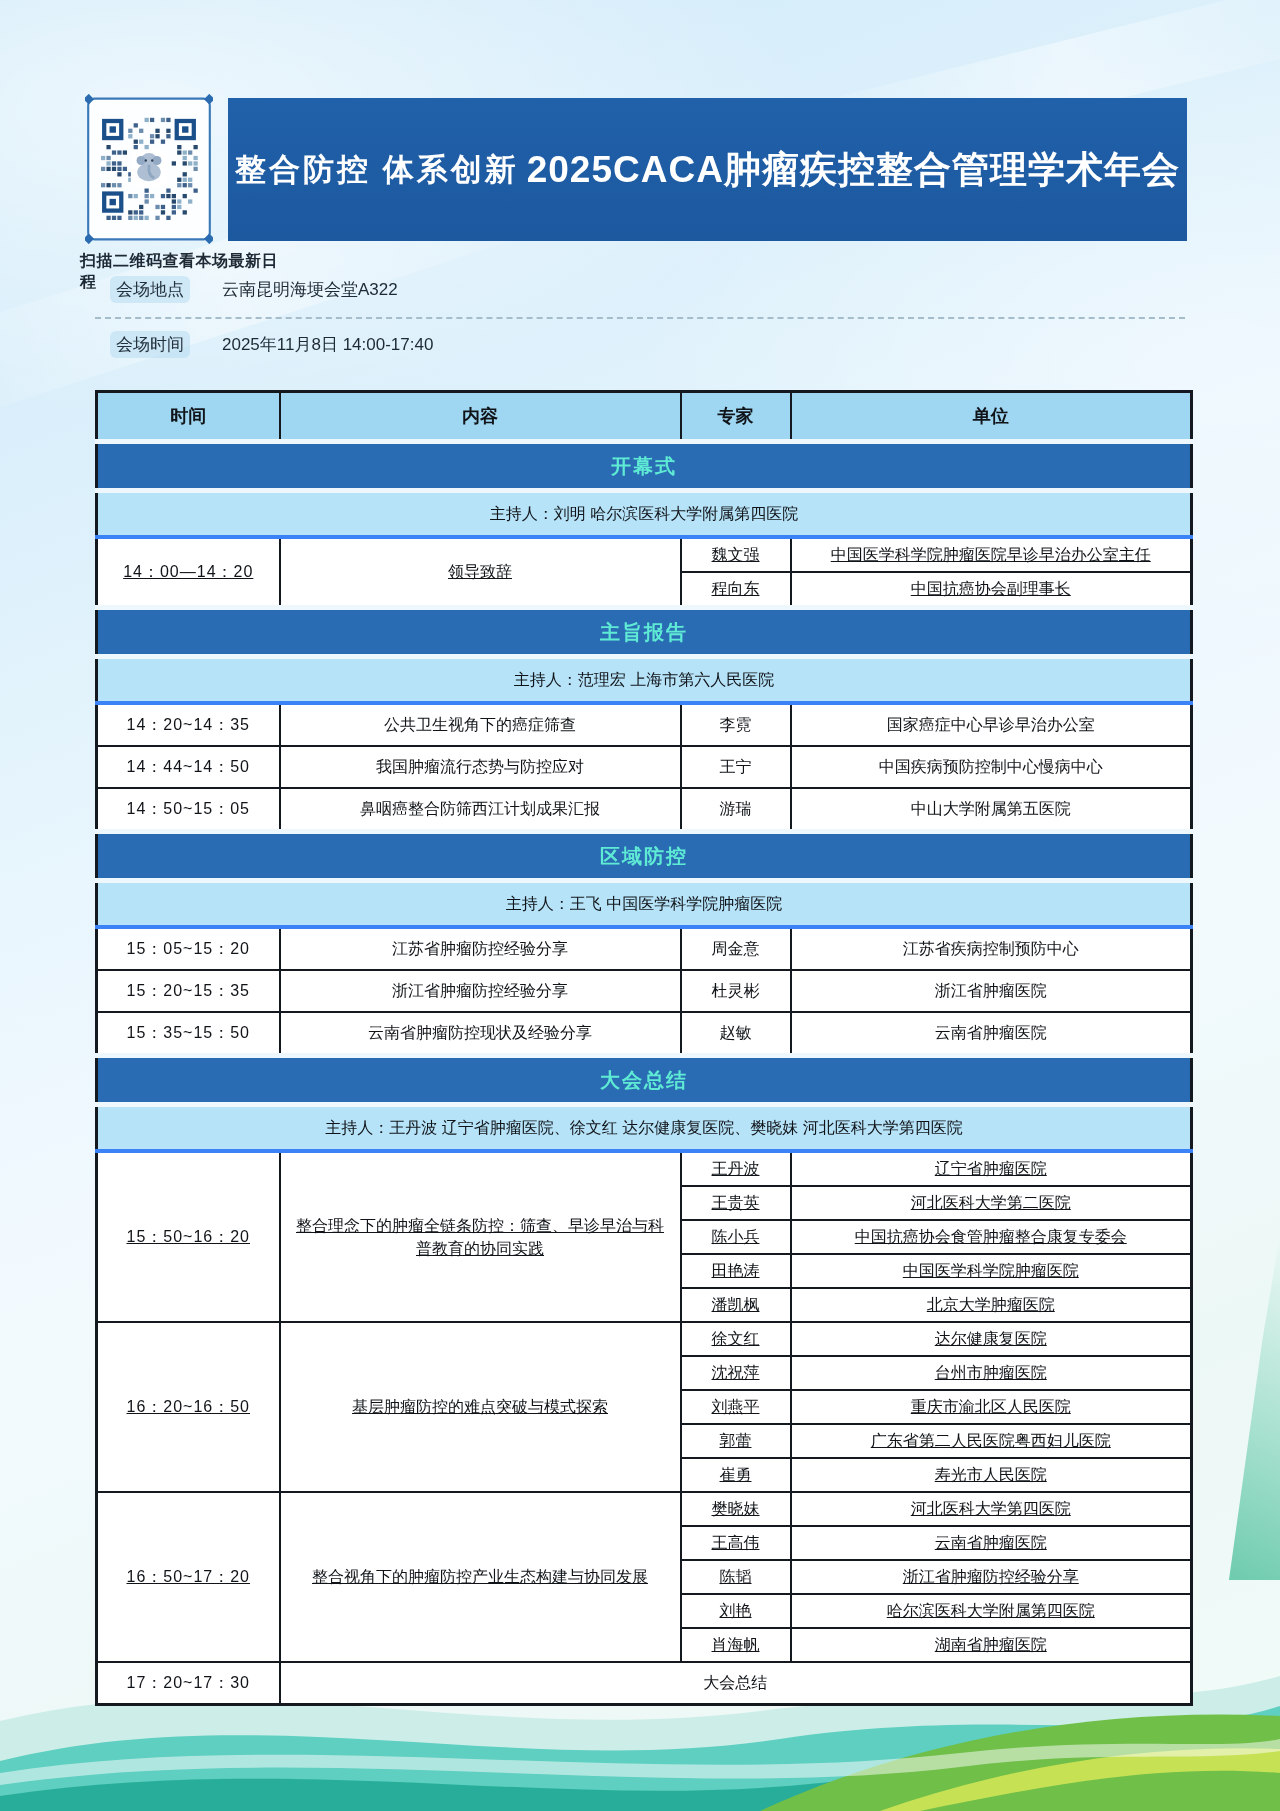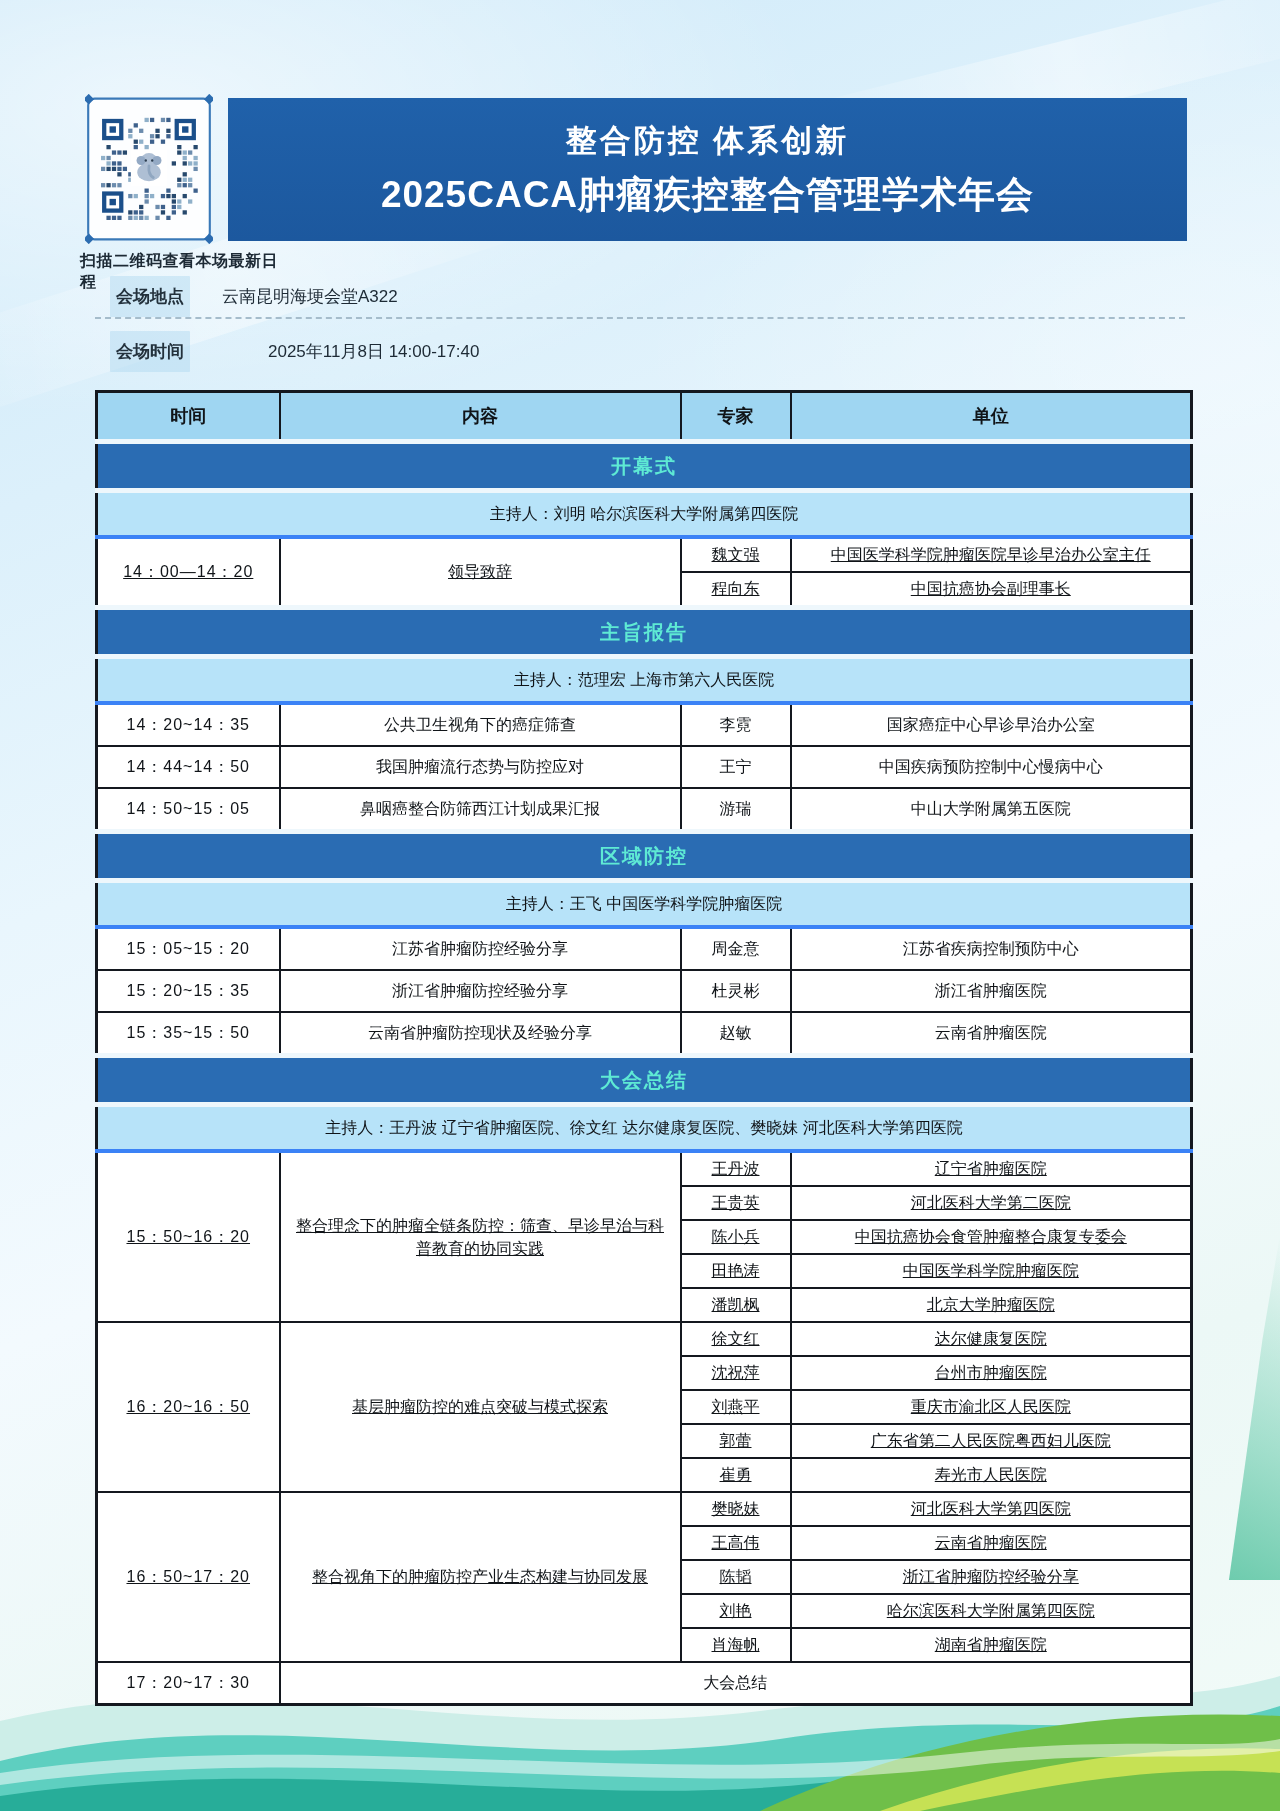--- a/index.html
+++ b/index.html
@@ -24,29 +24,29 @@
 
   
   .qr-box{position:absolute;left:85px;top:94px;width:128px;height:150px;z-index:2;}
   .qr-box svg{width:100%;height:100%;display:block;}
   .qr-caption{position:absolute;left:80px;top:251px;width:210px;z-index:2;
     font-size:16px;font-weight:bold;color:#1d2a35;letter-spacing:.5px;}
 
   
   .banner{position:absolute;left:228px;top:98px;width:959px;height:143px;z-index:2;
     background:linear-gradient(180deg,var(--banner-blue,#2061aa),#1c589e);
-    color:#fff;display:flex;flex-direction:column;align-items:center;justify-content:center;gap:8px;}
+    color:#fff;display:flex;flex-direction:row;align-items:center;justify-content:center;gap:8px;}
   .banner-line1{font-size:31px;font-weight:bold;letter-spacing:3px;}
   .banner-line2{font-size:37px;font-weight:bold;letter-spacing:1px;}
 
   
   .meta{position:absolute;left:110px;z-index:2;display:flex;align-items:center;font-size:17px;color:#23313c;}
   .meta-0{top:276px;}
-  .meta-1{top:331px;gap:46px;}
-  .meta-label{font-weight:bold;margin-right:32px;background:rgba(173,216,240,.45);padding:9px 6px;border-radius:1px;}
+  .meta-1{top:331px;}
+  .meta-label{font-weight:normal;margin-right:32px;background:rgba(173,216,240,.45);padding:2px 6px;border-radius:6px;}
   .meta-value{font-weight:normal;color:#1d2a35;}
   .dashed{position:absolute;left:95px;top:317px;width:1090px;border-top:2px dashed #a5bccb;z-index:2;}
 
   
   .schedule-table{position:absolute;left:95px;top:390px;width:1095px;z-index:2;
     border-collapse:collapse;table-layout:fixed;background:#fff;
     border:3px solid var(--table-line,#14181f);font-size:16px;color:#101418;}
   .schedule-table th,.schedule-table td{border:2px solid var(--table-line,#14181f);
     text-align:center;vertical-align:middle;padding:3px 8px;line-height:1.45;}
   .schedule-table thead th{background:var(--header-light-blue,#9fd6f2);height:40px;

